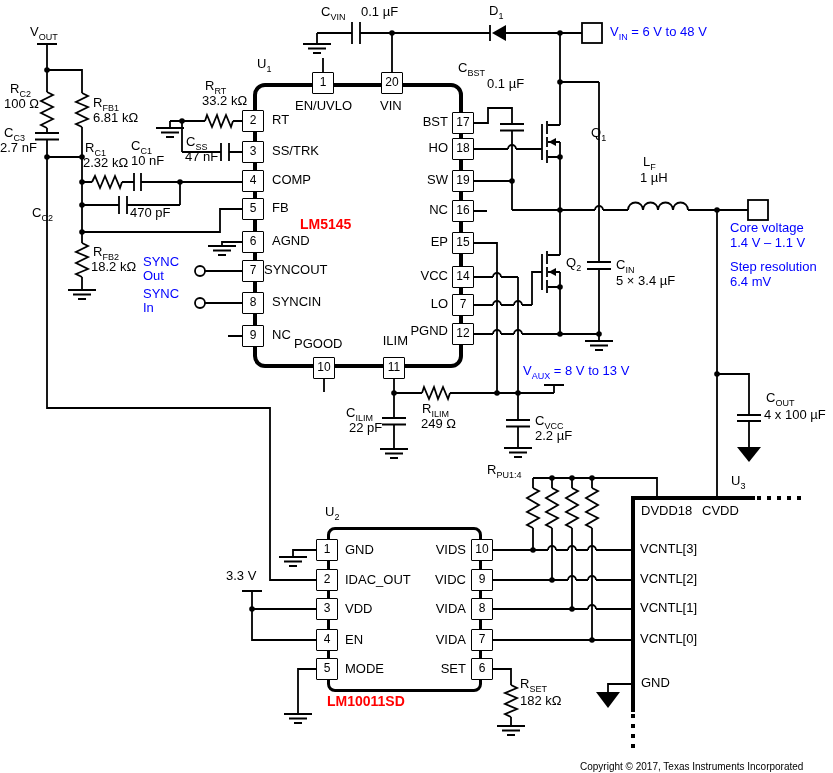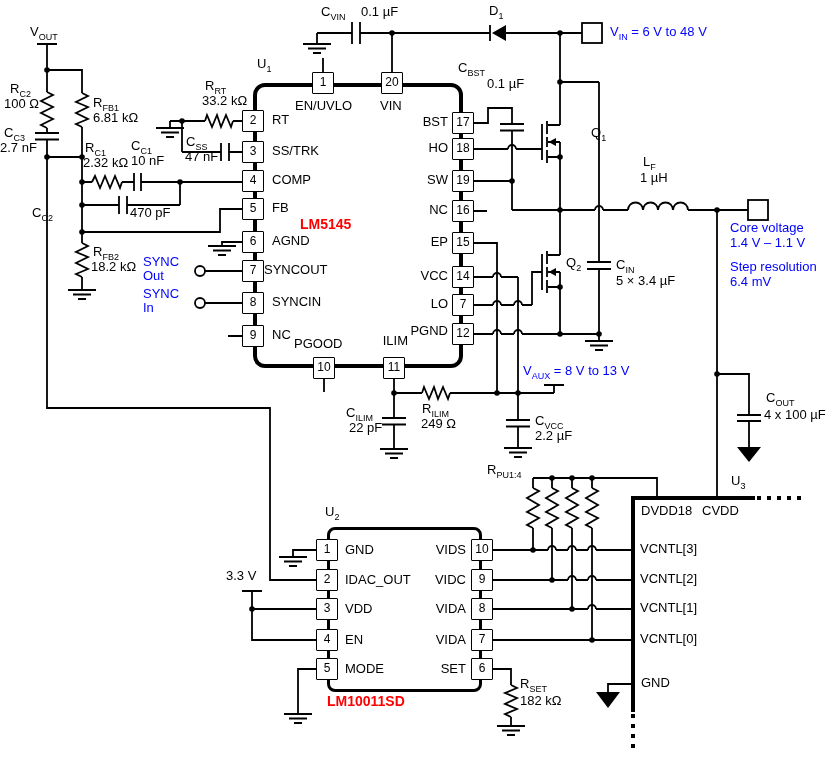--- a/index.html
+++ b/index.html
@@ -260,14 +260,15 @@
   <div class="lbl blue" style="left:730px;top:221px">Core voltage</div>
   <div class="lbl blue" style="left:730px;top:236px">1.4 V – 1.1 V</div>
   <div class="lbl blue" style="left:730px;top:260px">Step resolution</div>
   <div class="lbl blue" style="left:730px;top:275px">6.4 mV</div>
   <div class="lbl blue ctr" style="left:143px;top:255px;width:46px">SYNC</div>
   <div class="lbl blue ctr" style="left:143px;top:269px;width:46px">Out</div>
   <div class="lbl blue ctr" style="left:143px;top:287px;width:46px">SYNC</div>
   <div class="lbl blue ctr" style="left:143px;top:301px;width:46px">In</div>
   <div class="lbl" style="left:226px;top:569px">3.3 V</div>
 
+  <div class="lbl tiny" style="left:580px;top:760px">Copyright © 2017, Texas Instruments Incorporated</div>
 
 </div>
 
 </body></html>

